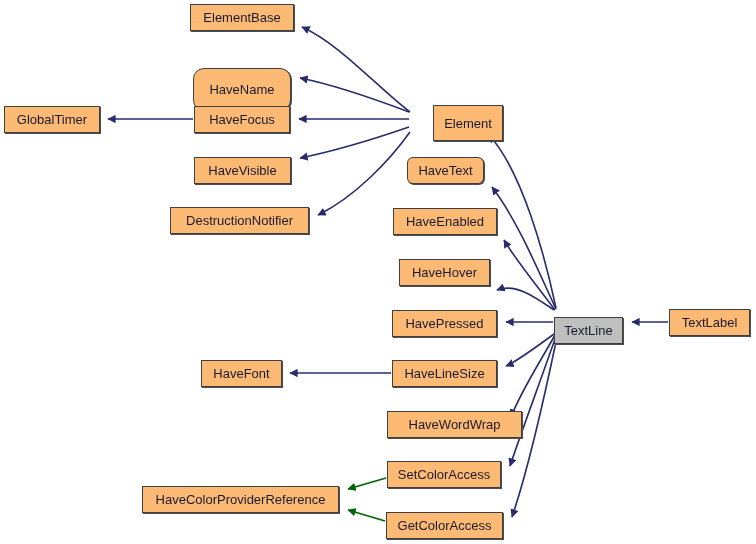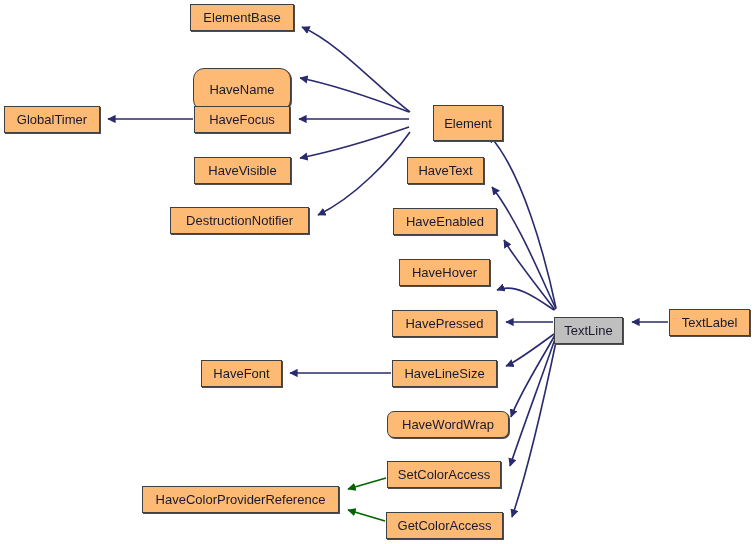--- a/index.html
+++ b/index.html
@@ -110,36 +110,36 @@
       </div>
       <div class="node-box" style="left: 201px; top: 360px; width: 81px; height: 27px;">
         <span class="node-label">HaveFont</span>
       </div>
       <div class="node-box" style="left: 142px; top: 486px; width: 197px; height: 27px;">
         <span class="node-label">HaveColorProviderReference</span>
       </div>
       <div class="node-box" style="left: 400px; top: 105px; width: 70px; height: 36px; margin-left: 33px;">
         <span class="node-label">Element</span>
       </div>
-      <div class="node-box" style="left: 407px; top: 157px; width: 77px; height: 27px;">
+      <div class="node-box" style="left: 407px; top: 157px; width: 77px; height: 27px; border-radius: 6px;">
         <span class="node-label">HaveText</span>
       </div>
       <div class="node-box" style="left: 393px; top: 208px; width: 104px; height: 27px;">
         <span class="node-label">HaveEnabled</span>
       </div>
       <div class="node-box" style="left: 399px; top: 259px; width: 91px; height: 27px;">
         <span class="node-label">HaveHover</span>
       </div>
       <div class="node-box" style="left: 392px; top: 310px; width: 105px; height: 27px;">
         <span class="node-label">HavePressed</span>
       </div>
       <div class="node-box" style="left: 392px; top: 360px; width: 105px; height: 27px;">
         <span class="node-label">HaveLineSize</span>
       </div>
-      <div class="node-box" style="left: 387px; top: 411px; width: 122px; height: 27px; border-radius: 7px;">
+      <div class="node-box" style="left: 387px; top: 411px; width: 135px; height: 27px;">
         <span class="node-label">HaveWordWrap</span>
       </div>
       <div class="node-box" style="left: 387px; top: 461px; width: 114px; height: 27px;">
         <span class="node-label">SetColorAccess</span>
       </div>
       <div class="node-box" style="left: 386px; top: 512px; width: 117px; height: 27px;">
         <span class="node-label">GetColorAccess</span>
       </div>
       <div class="node-box current" style="left: 554px; top: 309px; width: 69px; height: 27px;">
         <span class="node-label">TextLine</span>

